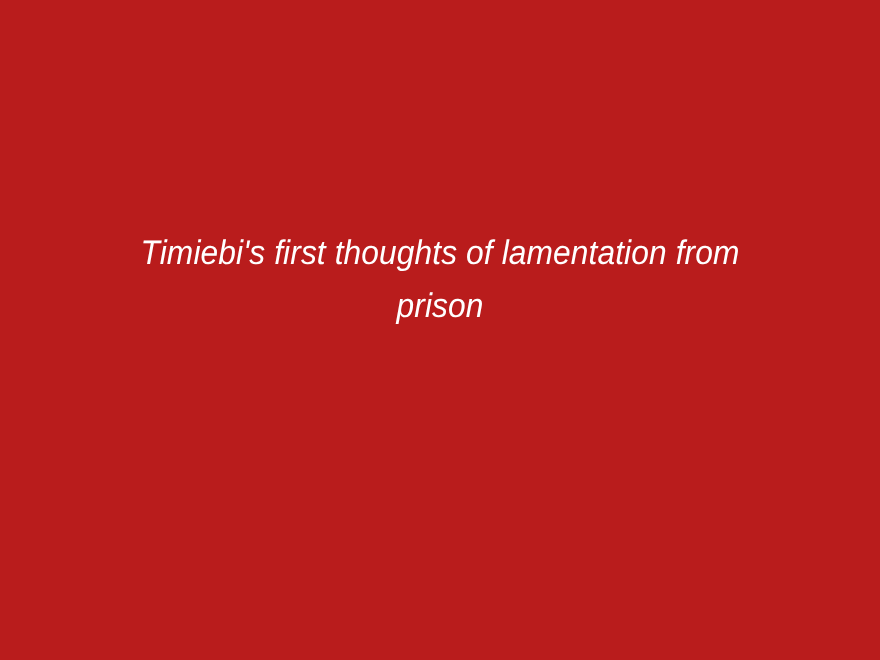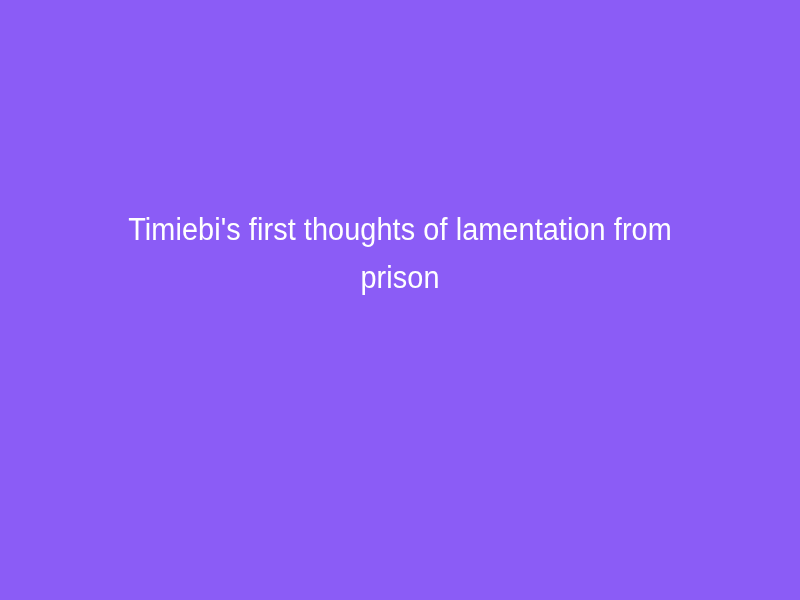--- a/index.html
+++ b/index.html
@@ -14,24 +14,25 @@
     overflow: hidden;
     background: #fc6161;
     font-family: "Liberation Sans", "DejaVu Sans", sans-serif;
   }
 
   #title-card {
     position: relative;
     box-sizing: border-box;
     width: 800px;
     height: 600px;
-    background-color: #8b5cf6;
+    background-color: #b91c1c;
     display: flex;
     align-items: center;
     justify-content: center;
+    font-style: italic;
   }
 
   #title-block {
     position: absolute;
     left: 0;
     right: 0;
     top: 0;
     bottom: 0;
     display: flex;
     flex-direction: column;

